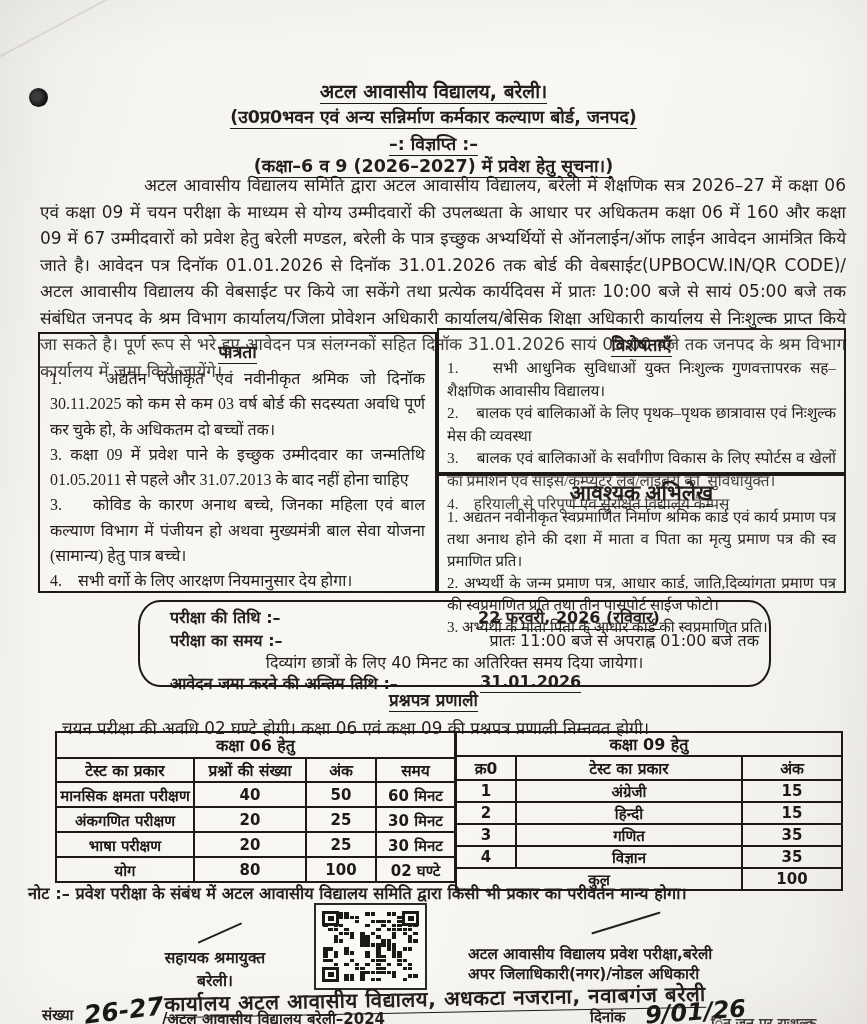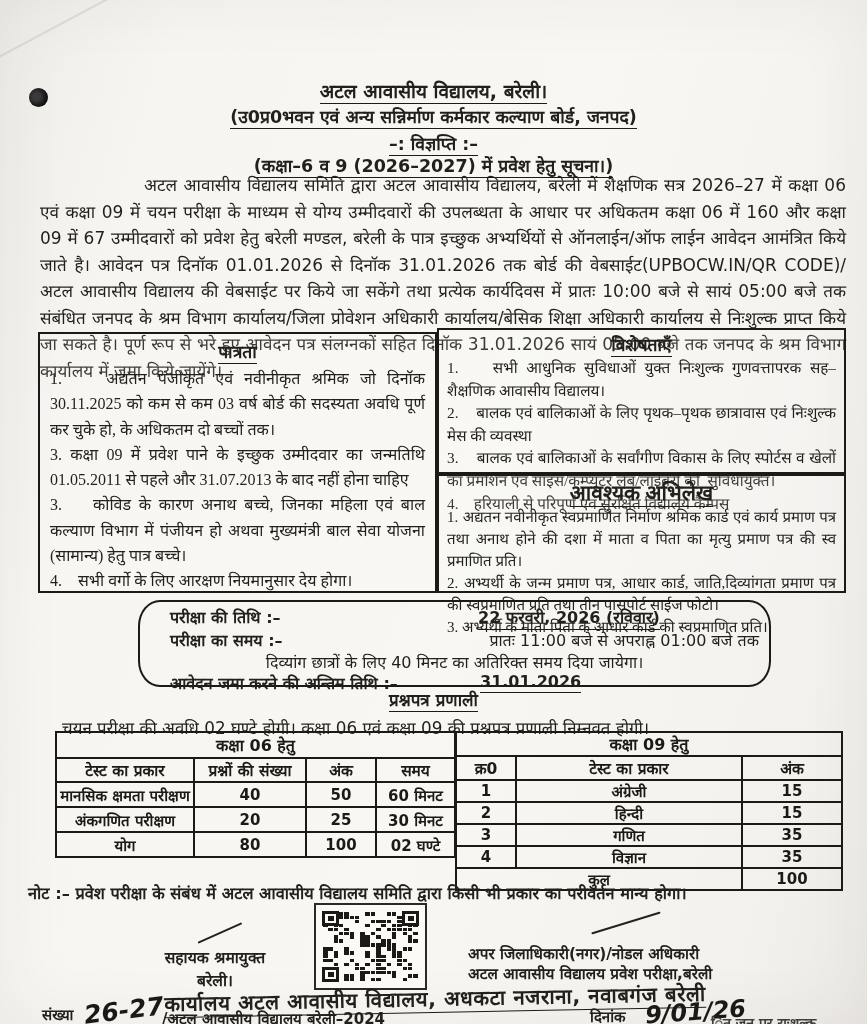--- a/index.html
+++ b/index.html
@@ -136,20 +136,26 @@
       <th>समय</th>
     </tr>
     <tr style="height:25px;">
       <td>मानसिक क्षमता परीक्षण</td>
       <td>40</td>
       <td>50</td>
       <td>60 मिनट</td>
     </tr>
     <tr style="height:25px;">
       <td>अंकगणित परीक्षण</td>
+      <td>20</td>
+      <td>25</td>
+      <td>30 मिनट</td>
+    </tr>
+    <tr style="height:25px;">
+      <td>भाषा परीक्षण</td>
       <td>20</td>
       <td>25</td>
       <td>30 मिनट</td>
     </tr>
     <tr style="height:25px;">
       <td>योग</td>
       <td>80</td>
       <td>100</td>
       <td>02 घण्टे</td>
     </tr>
@@ -353,22 +359,22 @@
   </div>
 
   <div class="stroke" style="left:196px;top:932px;width:48px;transform:rotate(-24deg);"></div>
   <div class="abs sign" style="left:150px;top:946px;width:130px;">
     <div>सहायक श्रमायुक्त</div>
     <div>बरेली।</div>
   </div>
 
   <div class="stroke" style="left:590px;top:922px;width:72px;transform:rotate(-17deg);"></div>
   <div class="abs" style="left:468px;top:944px;font-size:15.3px;font-weight:600;line-height:20px;">
+    <div>अटल आवासीय विद्यालय प्रवेश परीक्षा,बरेली</div>
     <div>अपर जिलाधिकारी(नगर)/नोडल अधिकारी</div>
-    <div>अटल आवासीय विद्यालय प्रवेश परीक्षा,बरेली</div>
   </div>
 
   <div class="abs center" style="left:100px;top:984px;width:670px;transform:rotate(-1.1deg);">
     <span class="office u">कार्यालय अटल आवासीय विद्यालय, अधकटा नजराना, नवाबगंज बरेली</span>
   </div>
 
   <span class="abs small" style="left:42px;top:1004px;">संख्या</span>
   <span class="abs hand" style="left:84px;top:996px;font-size:25px;transform:rotate(-7deg);">26-27</span>
   <span class="abs small" style="left:162px;top:1008px;">/अटल आवासीय विद्यालय बरेली–2024</span>
   <span class="abs small" style="left:590px;top:1006px;">दिनांक</span>

